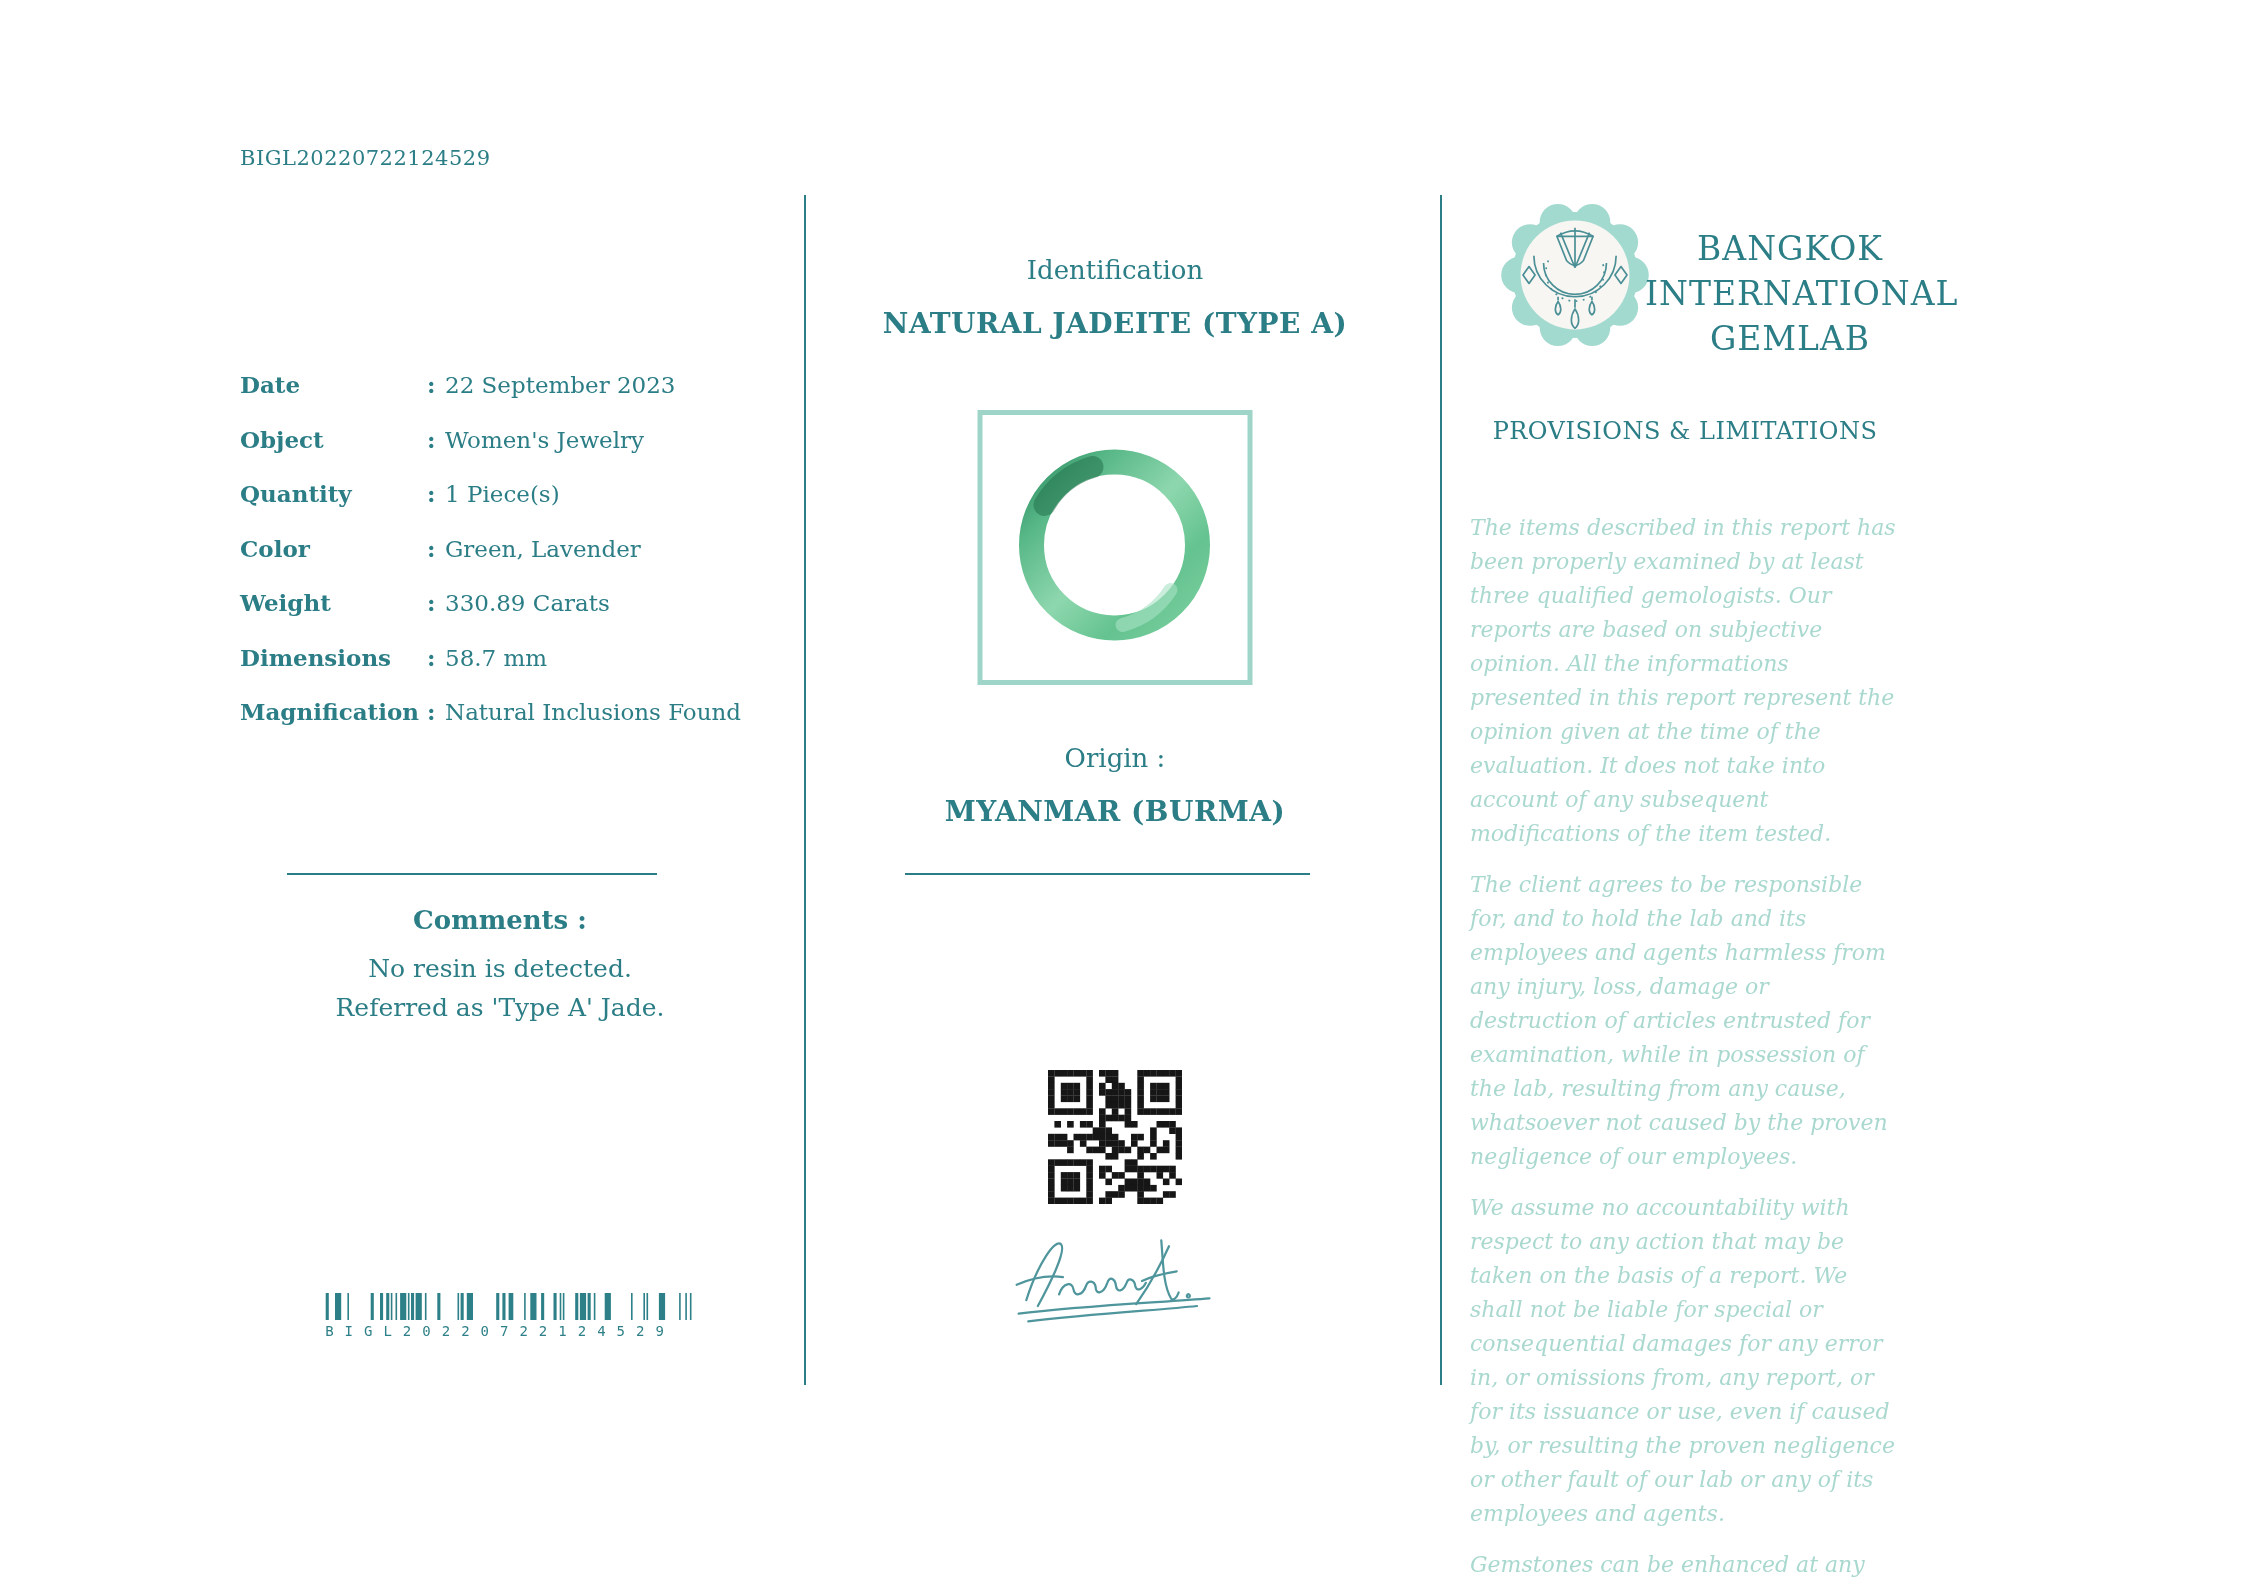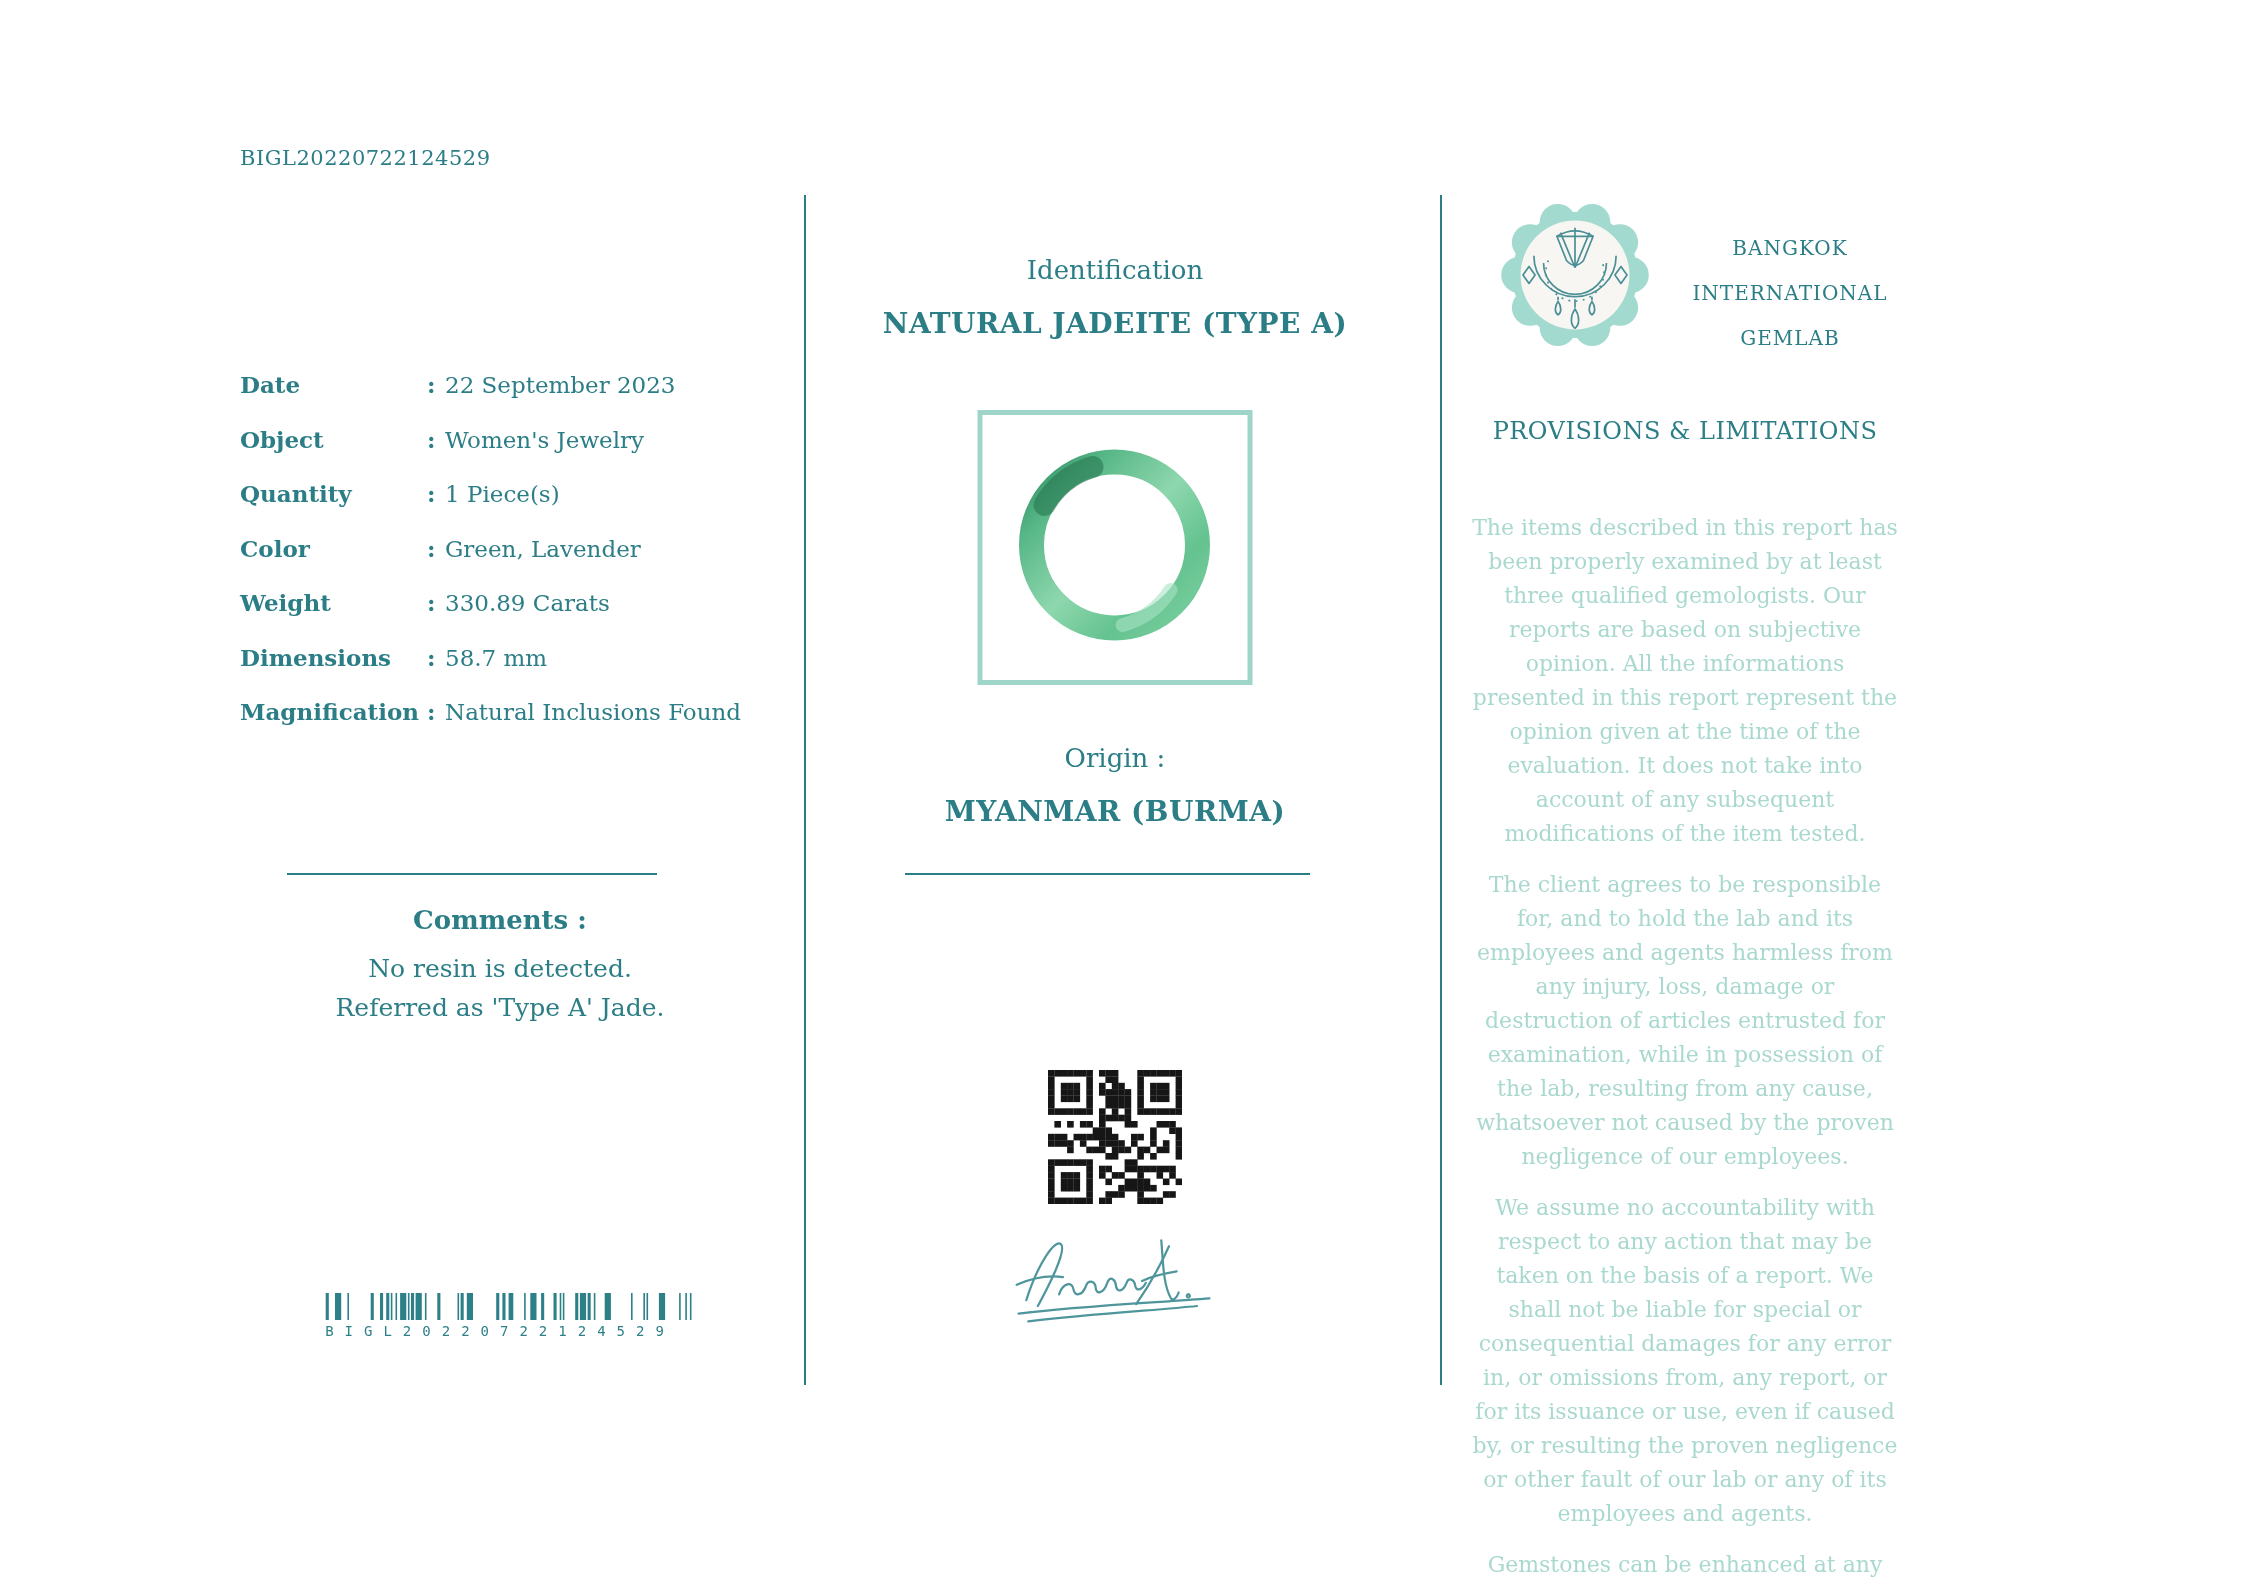--- a/index.html
+++ b/index.html
@@ -46,26 +46,26 @@
   .origin-value{top:600px;font-size:28px;font-weight:bold;letter-spacing:.5px;}
   .mid-divider{position:absolute;top:678px;left:95px;width:405px;border-top:2px solid #2b7d86;}
   .qr-wrap{position:absolute;top:875px;left:50%;transform:translateX(-50%);line-height:0;}
   .sig-wrap{position:absolute;top:1030px;left:50%;transform:translateX(-50%);line-height:0;}
   .credential{top:1152px;font-size:25px;}
 
   
   .lab-header{position:absolute;left:55px;top:5px;display:flex;align-items:flex-start;}
   .lab-logo{width:150px;height:150px;flex:0 0 150px;}
   .lab-name{width:290px;margin-left:-5px;padding-top:26px;text-align:center;
-            font-size:20px;line-height:45px;letter-spacing:1px;}
+            font-size:33px;line-height:45px;letter-spacing:1px;}
   .provisions-title{position:absolute;left:25px;top:222px;width:430px;text-align:center;
                     font-size:24px;letter-spacing:.5px;}
   .provisions{position:absolute;left:25px;top:316px;width:430px;}
-  .provisions p{margin:0 0 17px 0;font-size:22px;line-height:34px;
-                text-align:center;color:#a9d8cf;}
+  .provisions p{margin:0 0 17px 0;font-style:italic;font-size:22px;line-height:34px;
+                color:#a9d8cf;}
 </style>
 </head>
 <body>
 
 <div class="page">
 
   <div class="report-id">BIGL20220722124529</div>
 
   <div class="vdiv one"></div>
   <div class="vdiv two"></div>

